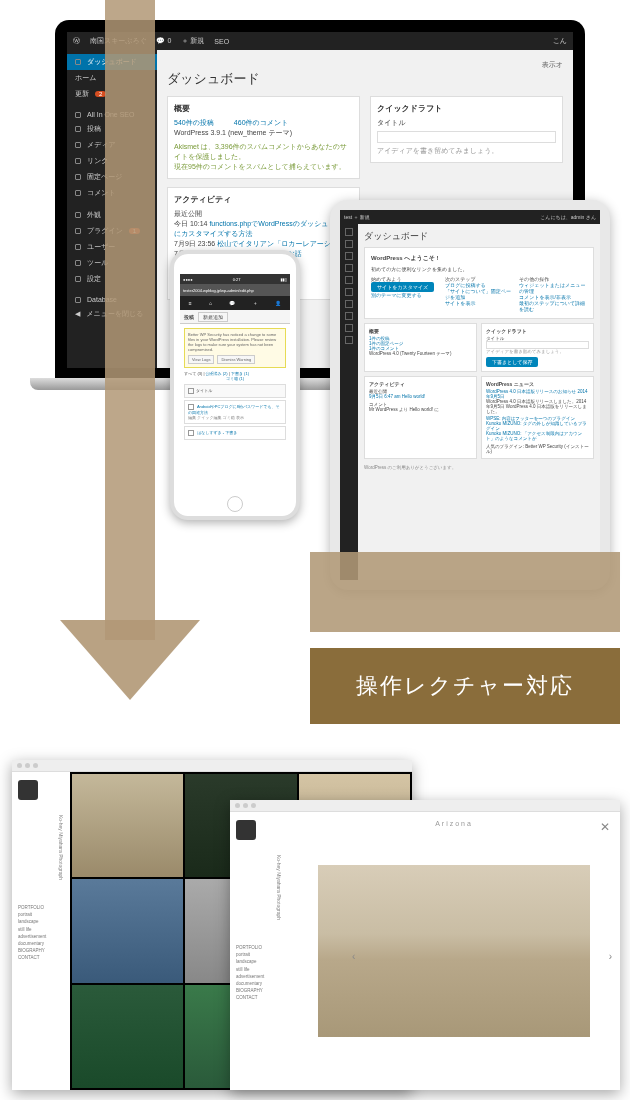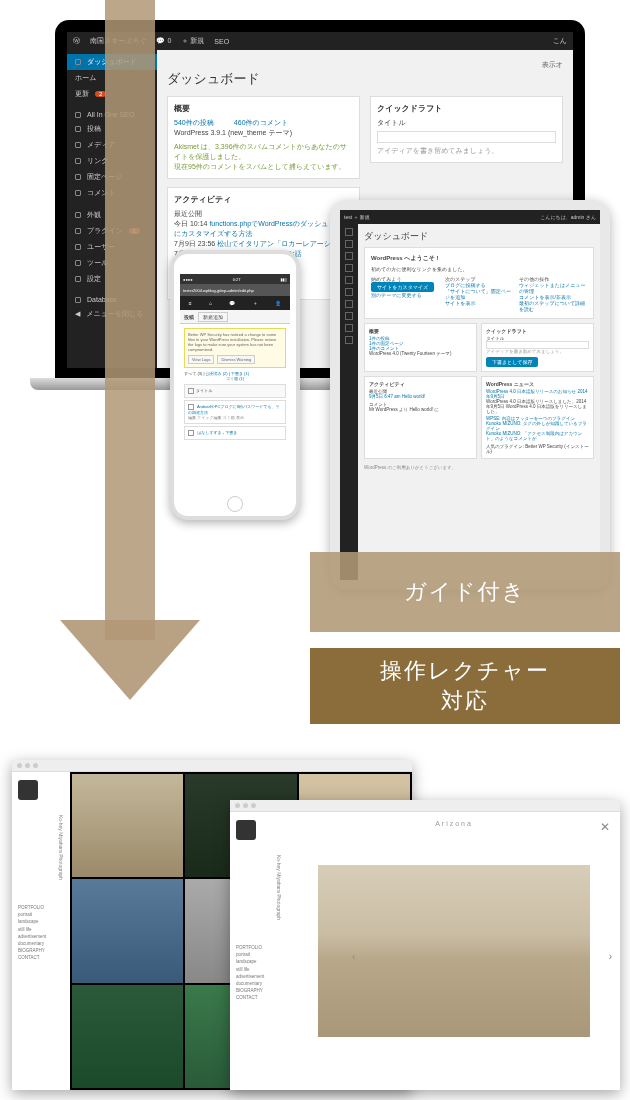--- a/index.html
+++ b/index.html
@@ -60,21 +60,21 @@
 .ph-content{flex:1;padding:4px;overflow:hidden}
 .ph-yellow{background:#fffbe5;border:1px solid #e6db55;padding:3px;font-size:4px;margin-bottom:3px;color:#666}
 .ph-btns{display:flex;gap:3px;margin-top:3px}
 .ph-btn{border:1px solid #ccc;padding:1px 3px;font-size:4px;background:#f7f7f7}
 .ph-filter{font-size:4px;margin:3px 0}
 .ph-item{border:1px solid #ddd;padding:3px;margin-bottom:2px;font-size:4px}
 .ph-chk{display:inline-block;width:6px;height:6px;border:1px solid #999;margin-right:2px;vertical-align:middle}
 
 
 .label1{position:absolute;left:310px;top:552px;width:310px;height:80px;background:rgba(177,152,118,.88);color:#fff;display:flex;flex-direction:column;align-items:center;justify-content:center;font-size:22px;z-index:10;letter-spacing:2px}
-.label2{position:absolute;left:310px;top:648px;width:310px;height:76px;background:#8a6d3b;color:#fff;display:flex;flex-direction:column;align-items:center;justify-content:center;font-size:22px;z-index:10;letter-spacing:2px}
+.label2{position:absolute;left:310px;top:648px;width:310px;height:76px;background:#8a6d3b;color:#fff;display:flex;align-items:center;justify-content:center;font-size:22px;z-index:10;letter-spacing:2px}
 
 
 .pf1{position:absolute;left:12px;top:760px;width:400px;height:330px;background:#fff;box-shadow:0 4px 14px rgba(0,0,0,.35);z-index:3}
 .pf2{position:absolute;left:230px;top:800px;width:390px;height:290px;background:#fff;box-shadow:0 4px 14px rgba(0,0,0,.35);z-index:4}
 .pf-chrome{height:12px;background:#eee;border-bottom:1px solid #ddd;display:flex;align-items:center;gap:3px;padding:0 5px}
 .pf-dot{width:5px;height:5px;border-radius:50%;background:#ccc}
 .pf-body{display:flex;height:calc(100% - 12px)}
 .pf-left{width:58px;padding:8px 6px;font-size:5px;color:#666;display:flex;flex-direction:column;gap:3px}
 .pf-logo{width:20px;height:20px;background:#333;border-radius:3px;margin-bottom:6px}
 .pf-vert{writing-mode:vertical-rl;font-size:5px;color:#888;height:80px;margin:6px 0}
@@ -354,21 +354,20 @@
       <div class="ph-item">
         <span class="ph-chk"></span>
         <span class="wp-link">はなしすずき - 下書き</span>
       </div>
     </div>
   </div>
   <div class="phone-home"></div>
 </div>
 
 <div class="label1">
-    <span>ガイド付き</span>
 </div>
 <div class="label2">
   <span>操作レクチャー</span>
     <span>対応</span>
 </div>
 
 <div class="pf1">
   <div class="pf-chrome">
     <span class="pf-dot"></span>
     <span class="pf-dot"></span>

